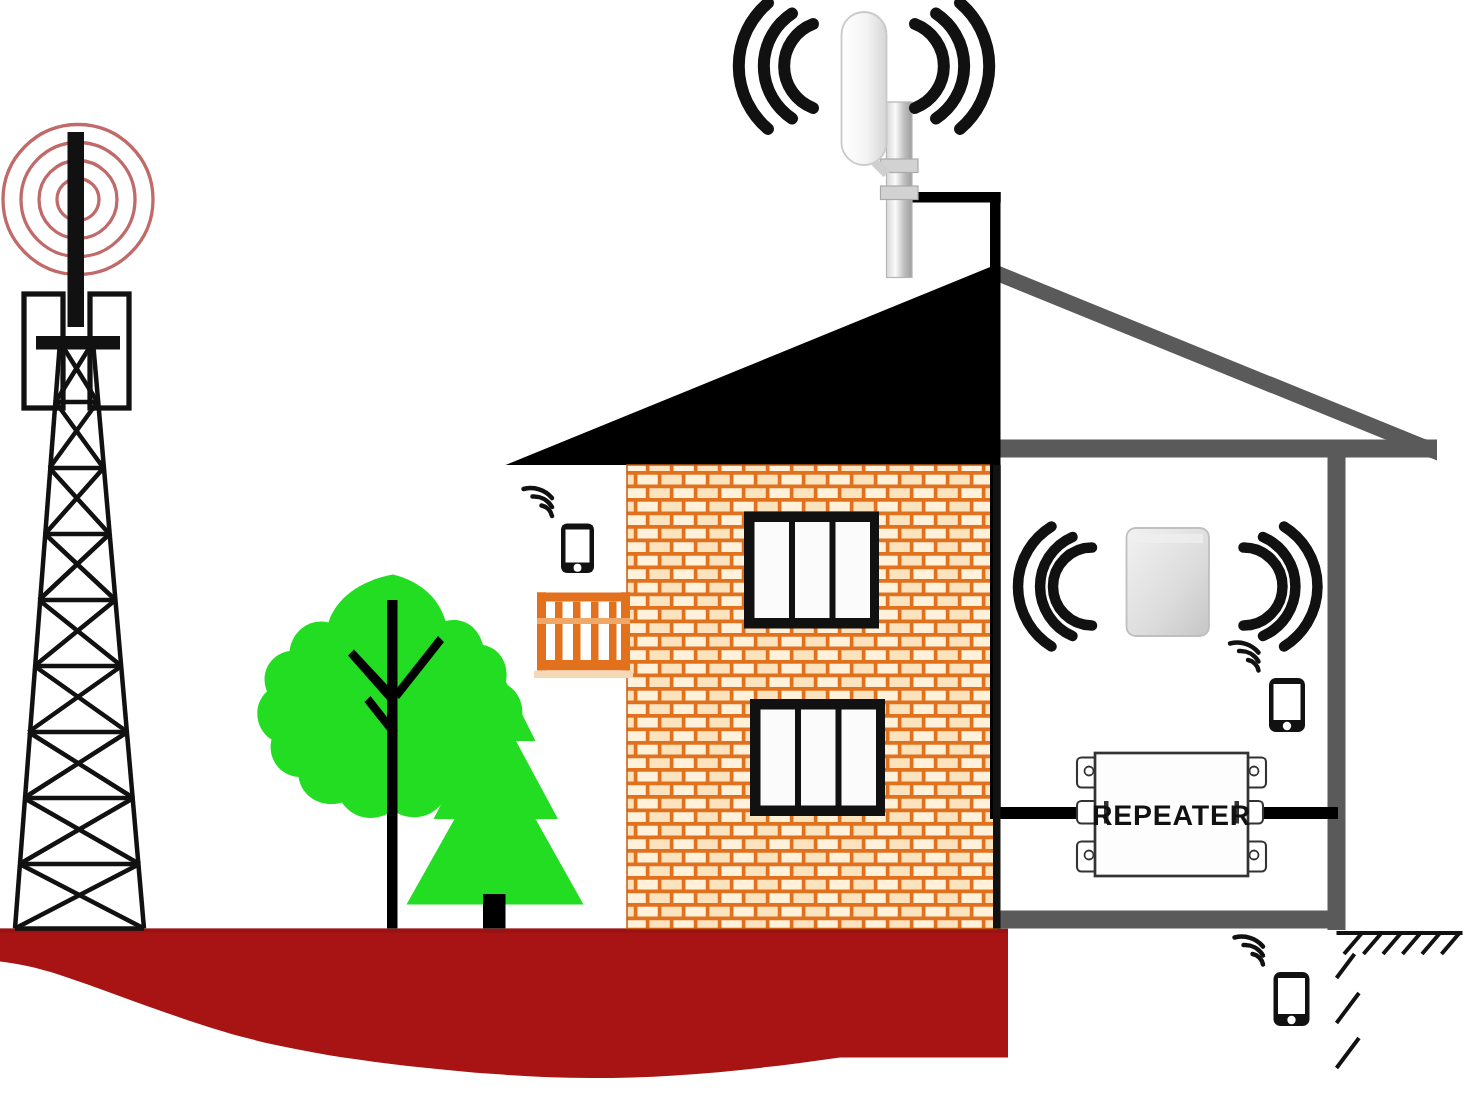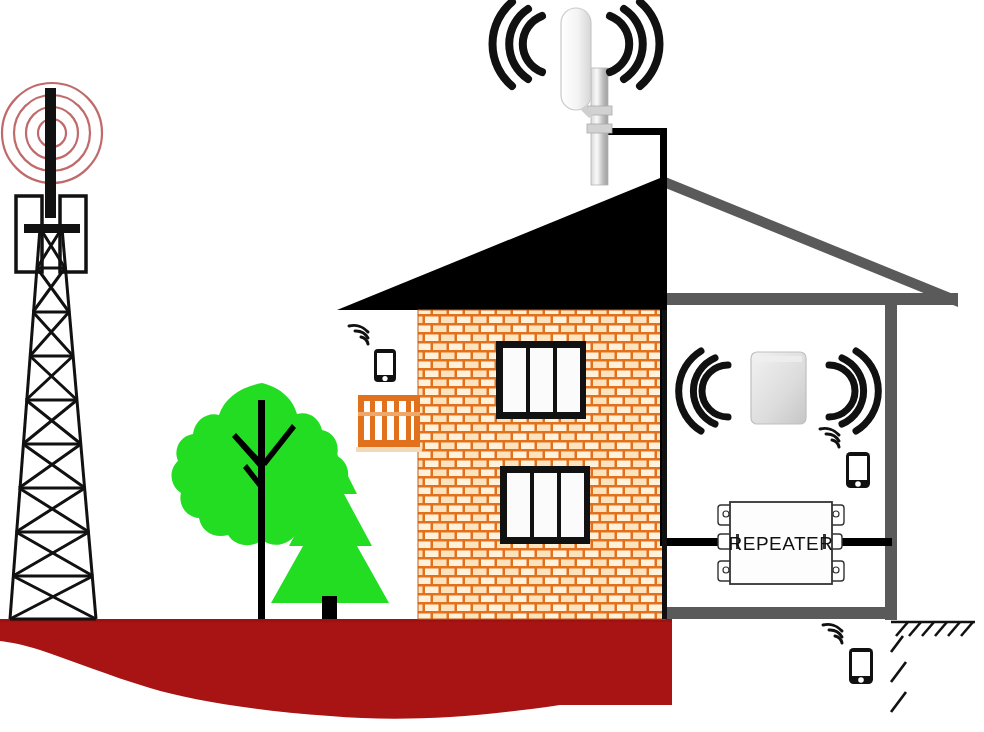--- a/index.html
+++ b/index.html
@@ -9,20 +9,21 @@
   }
   body {
     font-family: "Liberation Sans", sans-serif;
   }
   #diagram-root {
     position: relative;
     width: 984px;
     height: 732px;
     background: #ffffff;
     overflow: hidden;
+    font-weight: bold;
   }
   #diagram-svg {
     position: absolute;
     top: 0;
     left: 0;
     width: 984px;
     height: 732px;
     display: block;
   }
   .repeater-label {

